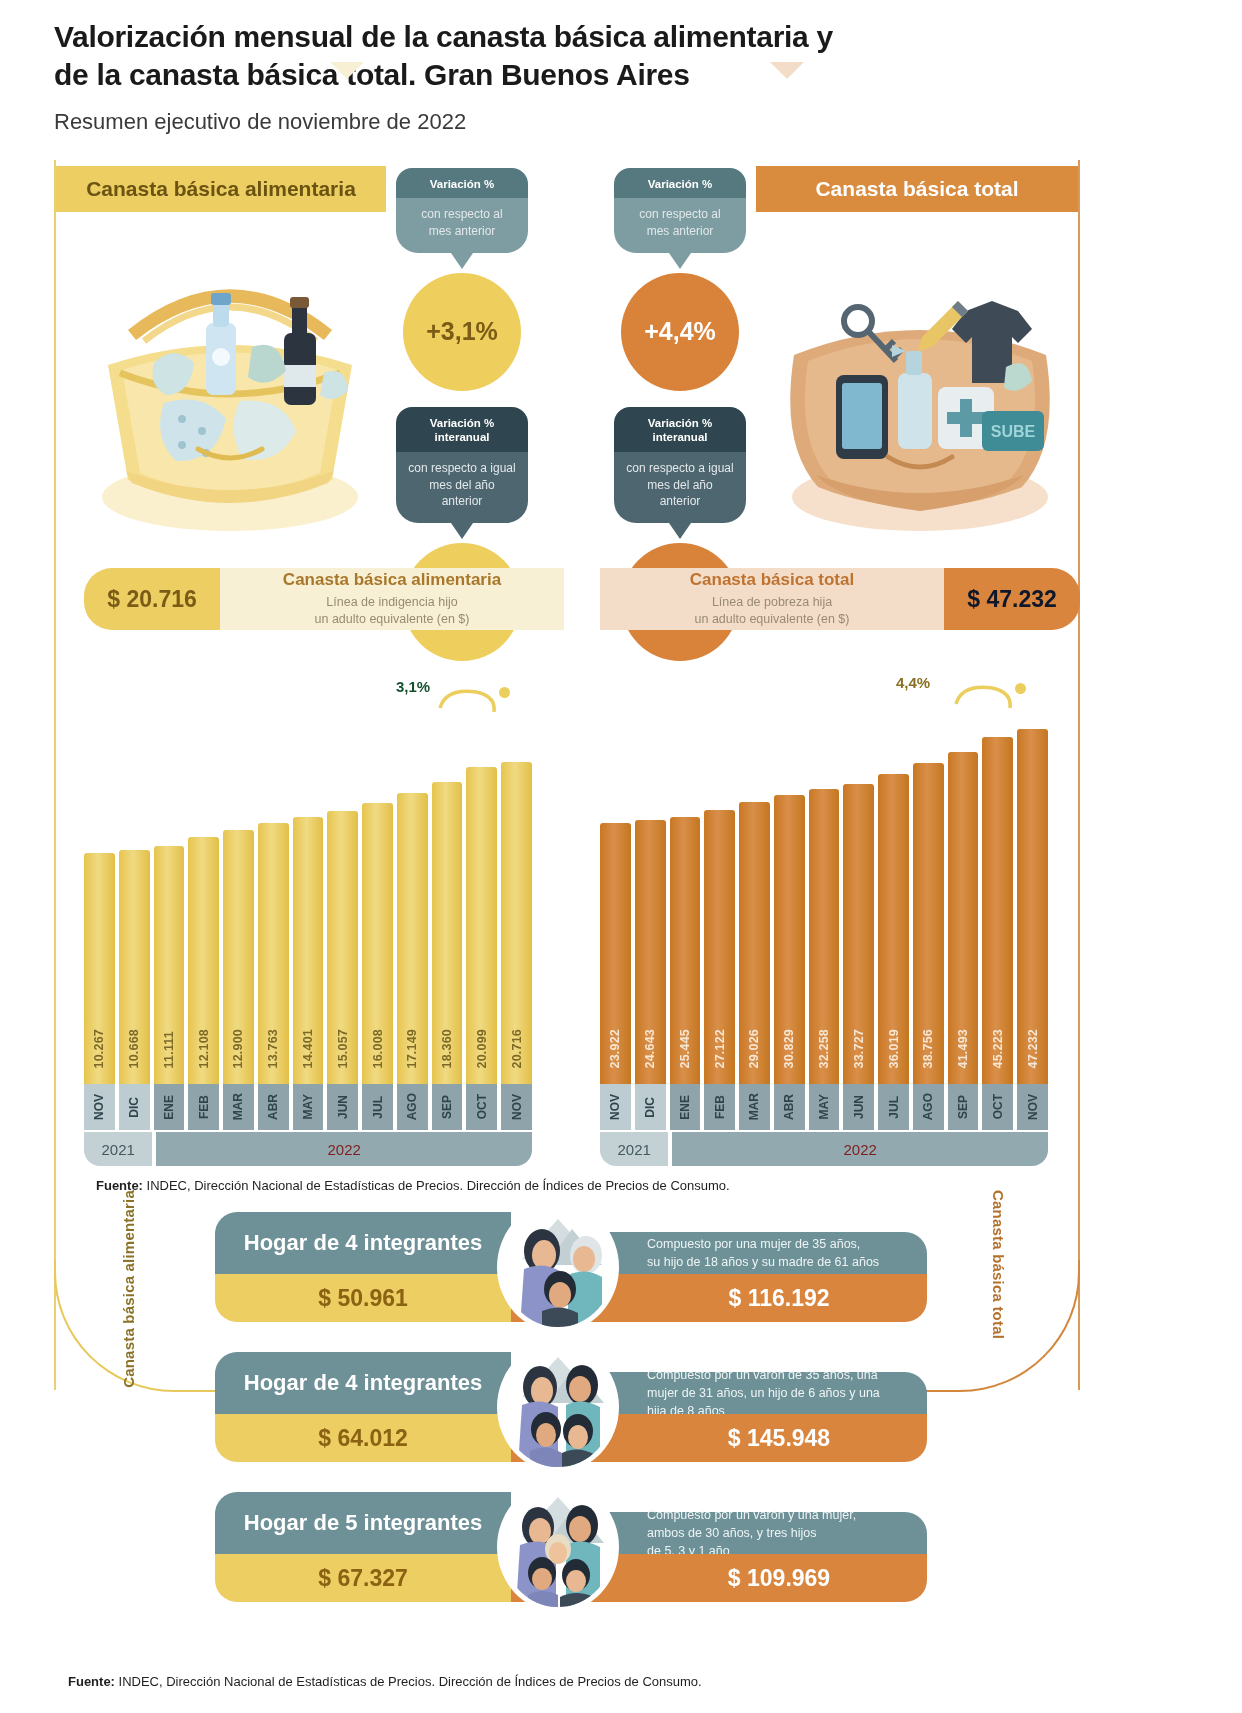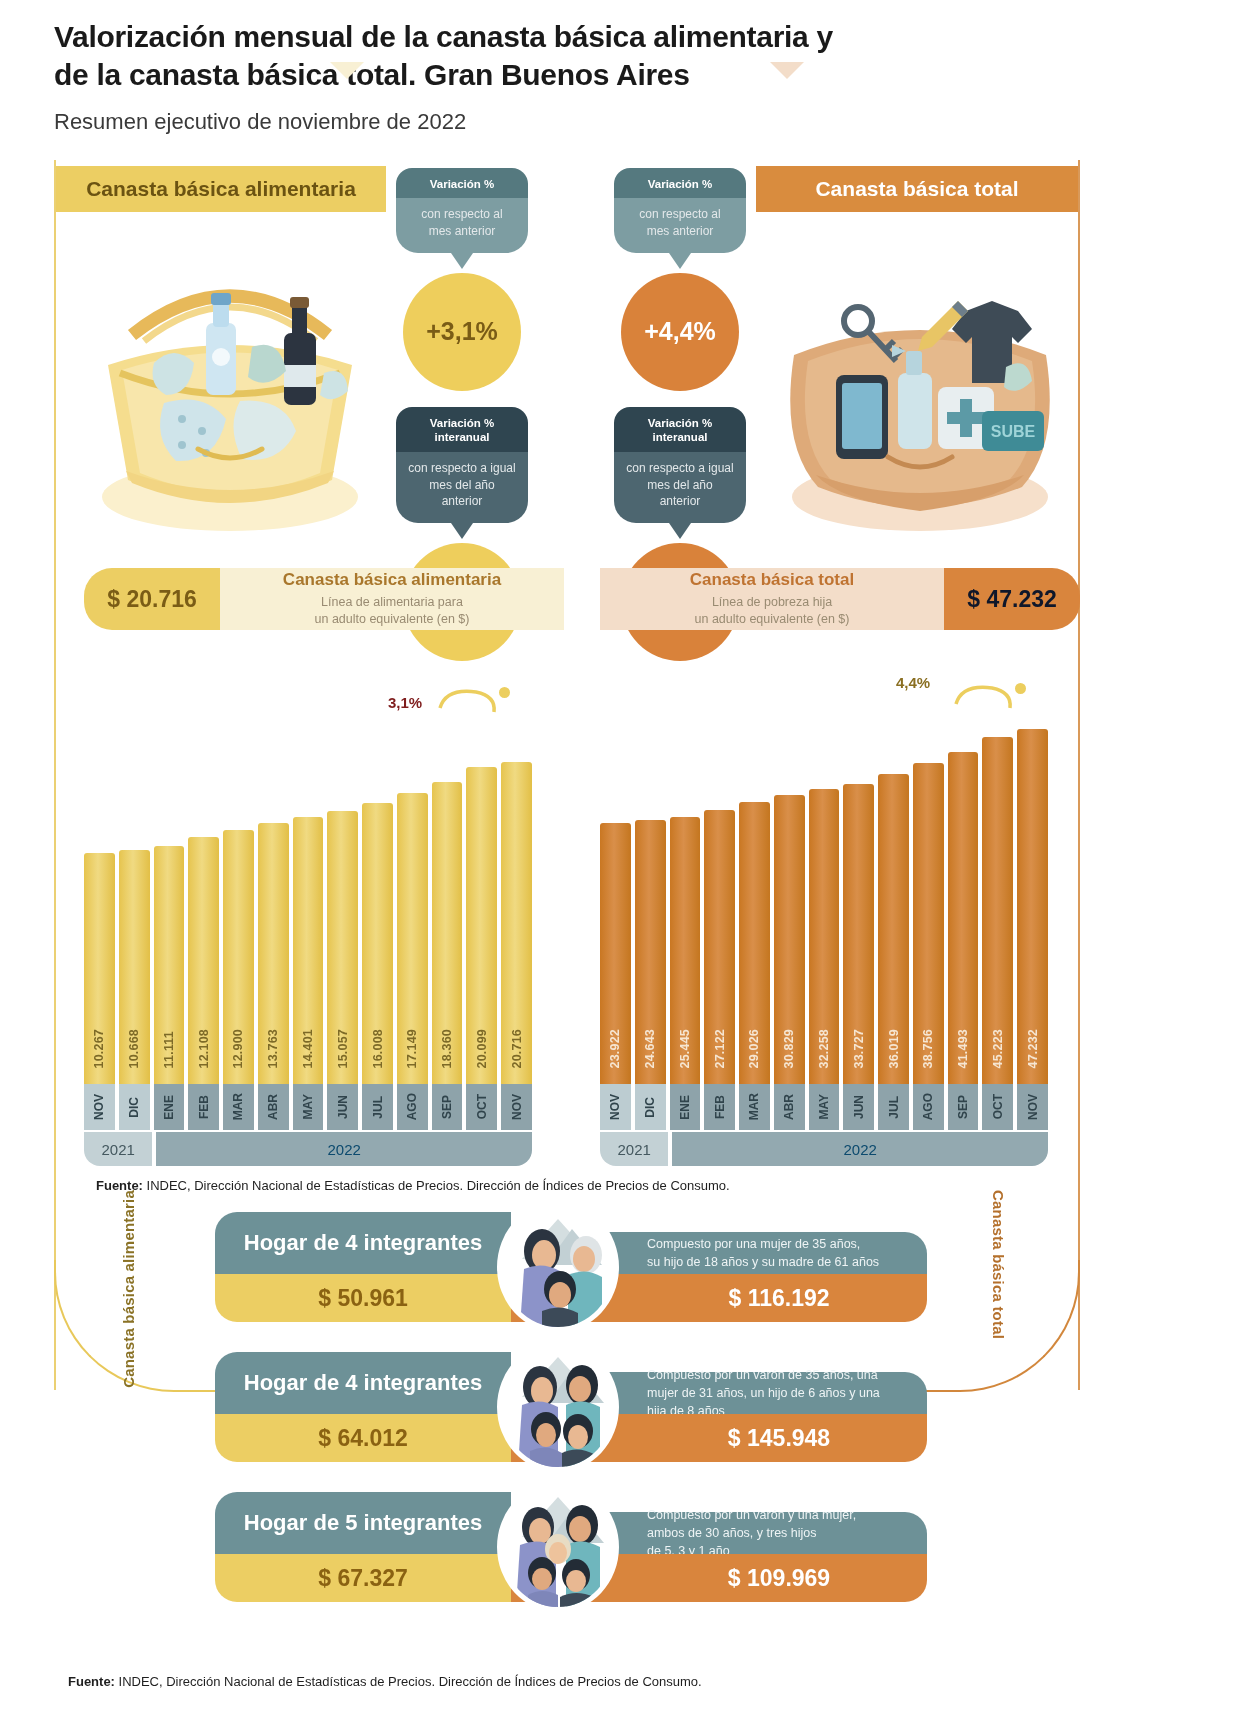--- a/index.html
+++ b/index.html
@@ -192,27 +192,27 @@
 
   .years {
     position: absolute; left: 0; right: 0; bottom: 4px; height: 34px;
     display: flex; gap: 4px;
   }
   .yr {
     display: flex; align-items: center; justify-content: center;
     color: #44585f; font-size: 15px;
   }
   .yr.prev { background: #c3d1d5; border-radius: 0 0 0 16px; }
-  .yr.cur  { background: #93a9b0; border-radius: 0 0 16px 0; color: #0c4a6e; }
+  .yr.cur  { background: #93a9b0; border-radius: 0 0 16px 0; color: #7f1d1d; }
 
   .callout {
     position: absolute; font-size: 15px; font-weight: bold;
     white-space: nowrap;
   }
-  .callout.y { color: #7f1d1d; left: 304px; top: -12px; margin-top: 16px; }
+  .callout.y { color: #14532d; left: 312px; top: -12px; }
   .callout.o { color: #8a6f22; left: 296px; top: 6px; }
   .dot {
     position: absolute; width: 17px; height: 17px; border-radius: 50%;
     border: 3px solid #ffffff;
   }
   .dot.y { background: #ecce5e; left: 412px; top: -6px; }
   .dot.o { background: #ecce5e; left: 412px; top: 12px; }
 
   
   .source {
@@ -403,21 +403,21 @@
     <div class="bubble-tail"></div>
   </div>
   <div class="circle orange big">+97,4%</div>
 </div>
 
 <div class="valband l">
   <div class="vb-pill yellow">$ 20.716</div>
   <div class="vb-text yellow">
     <div class="vb-t1">Canasta básica alimentaria</div>
     <div class="vb-t2">
-      <div>Línea de alimentaria para</div>
+      <div>Línea de indigencia hijo</div>
       <div>un adulto equivalente (en $)</div>
     </div>
   </div>
 </div>
 <div class="vb-notch l"></div>
 
 <div class="valband r">
   <div class="vb-text orange">
     <div class="vb-t1 o">Canasta básica total</div>
     <div class="vb-t2">

